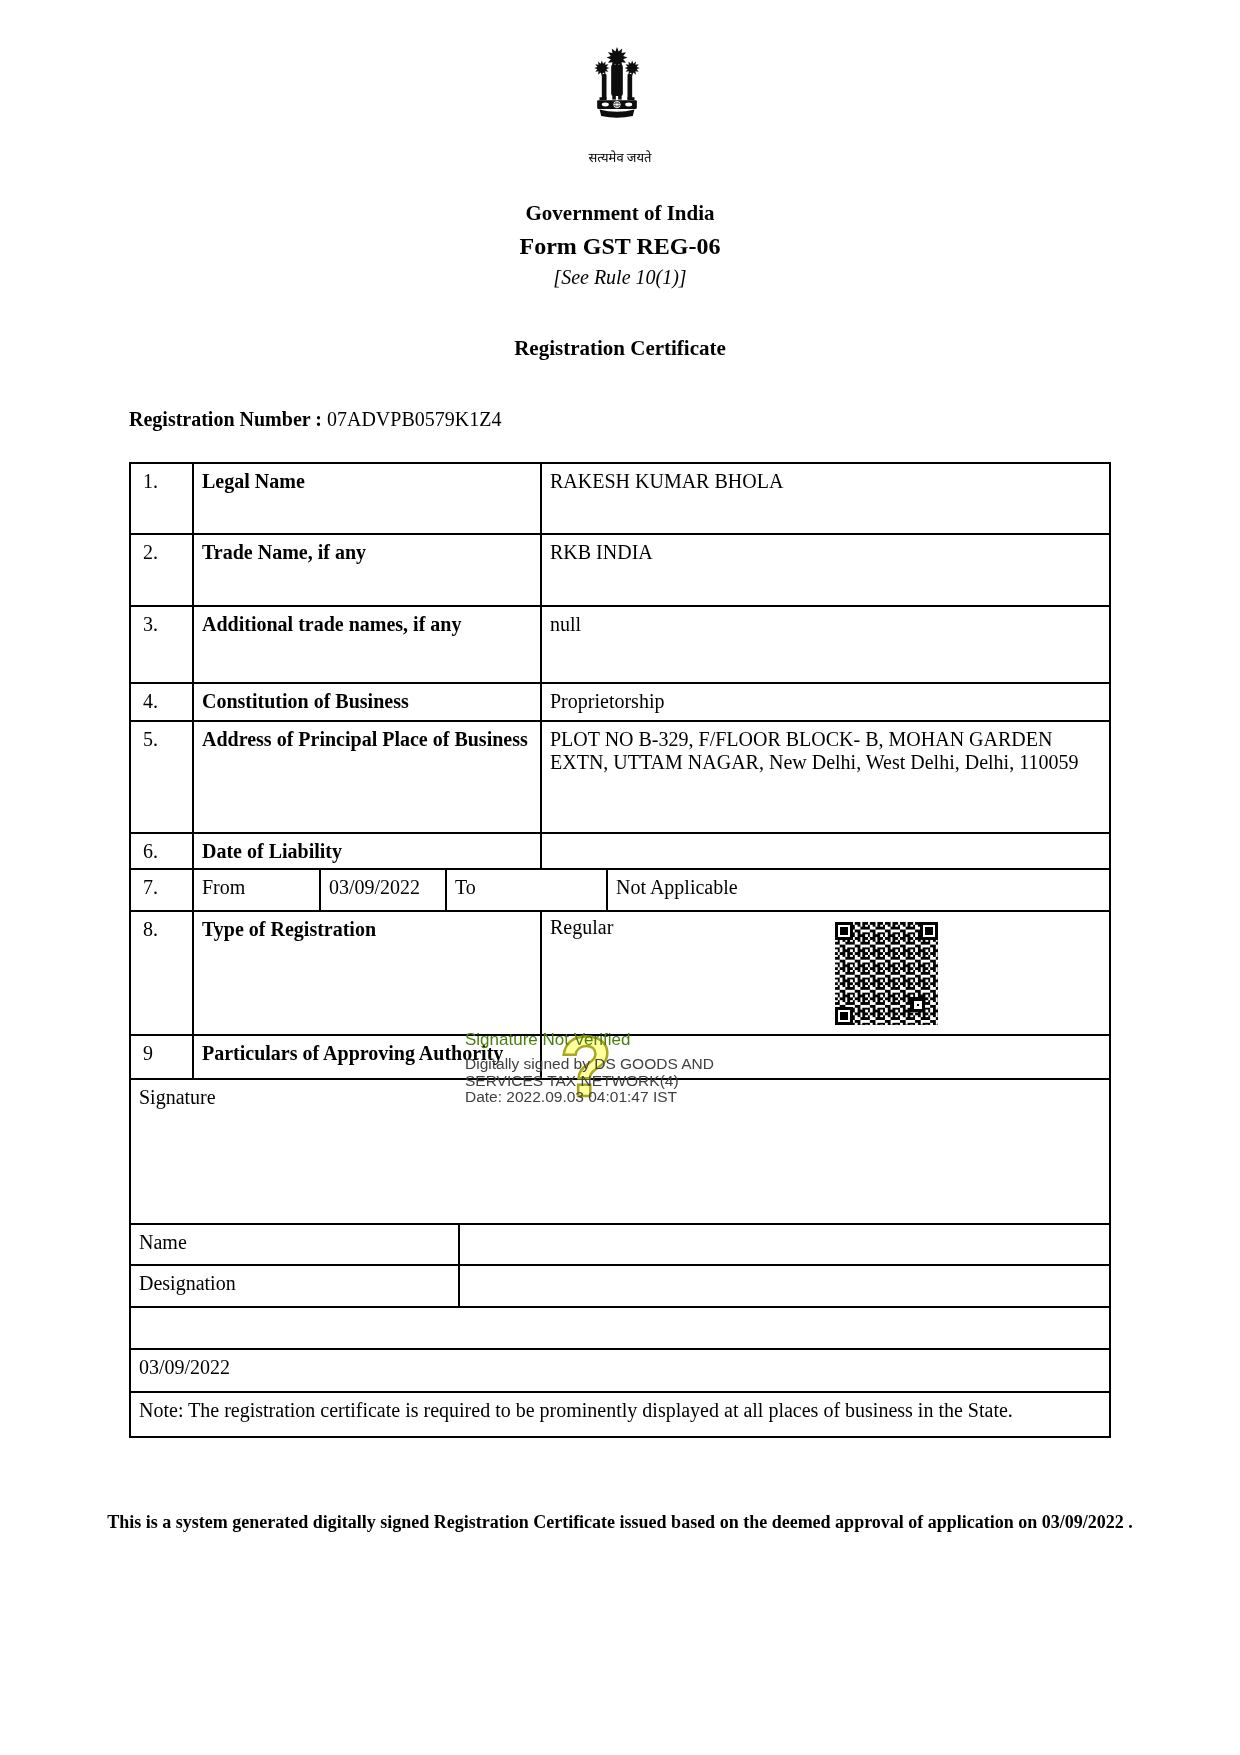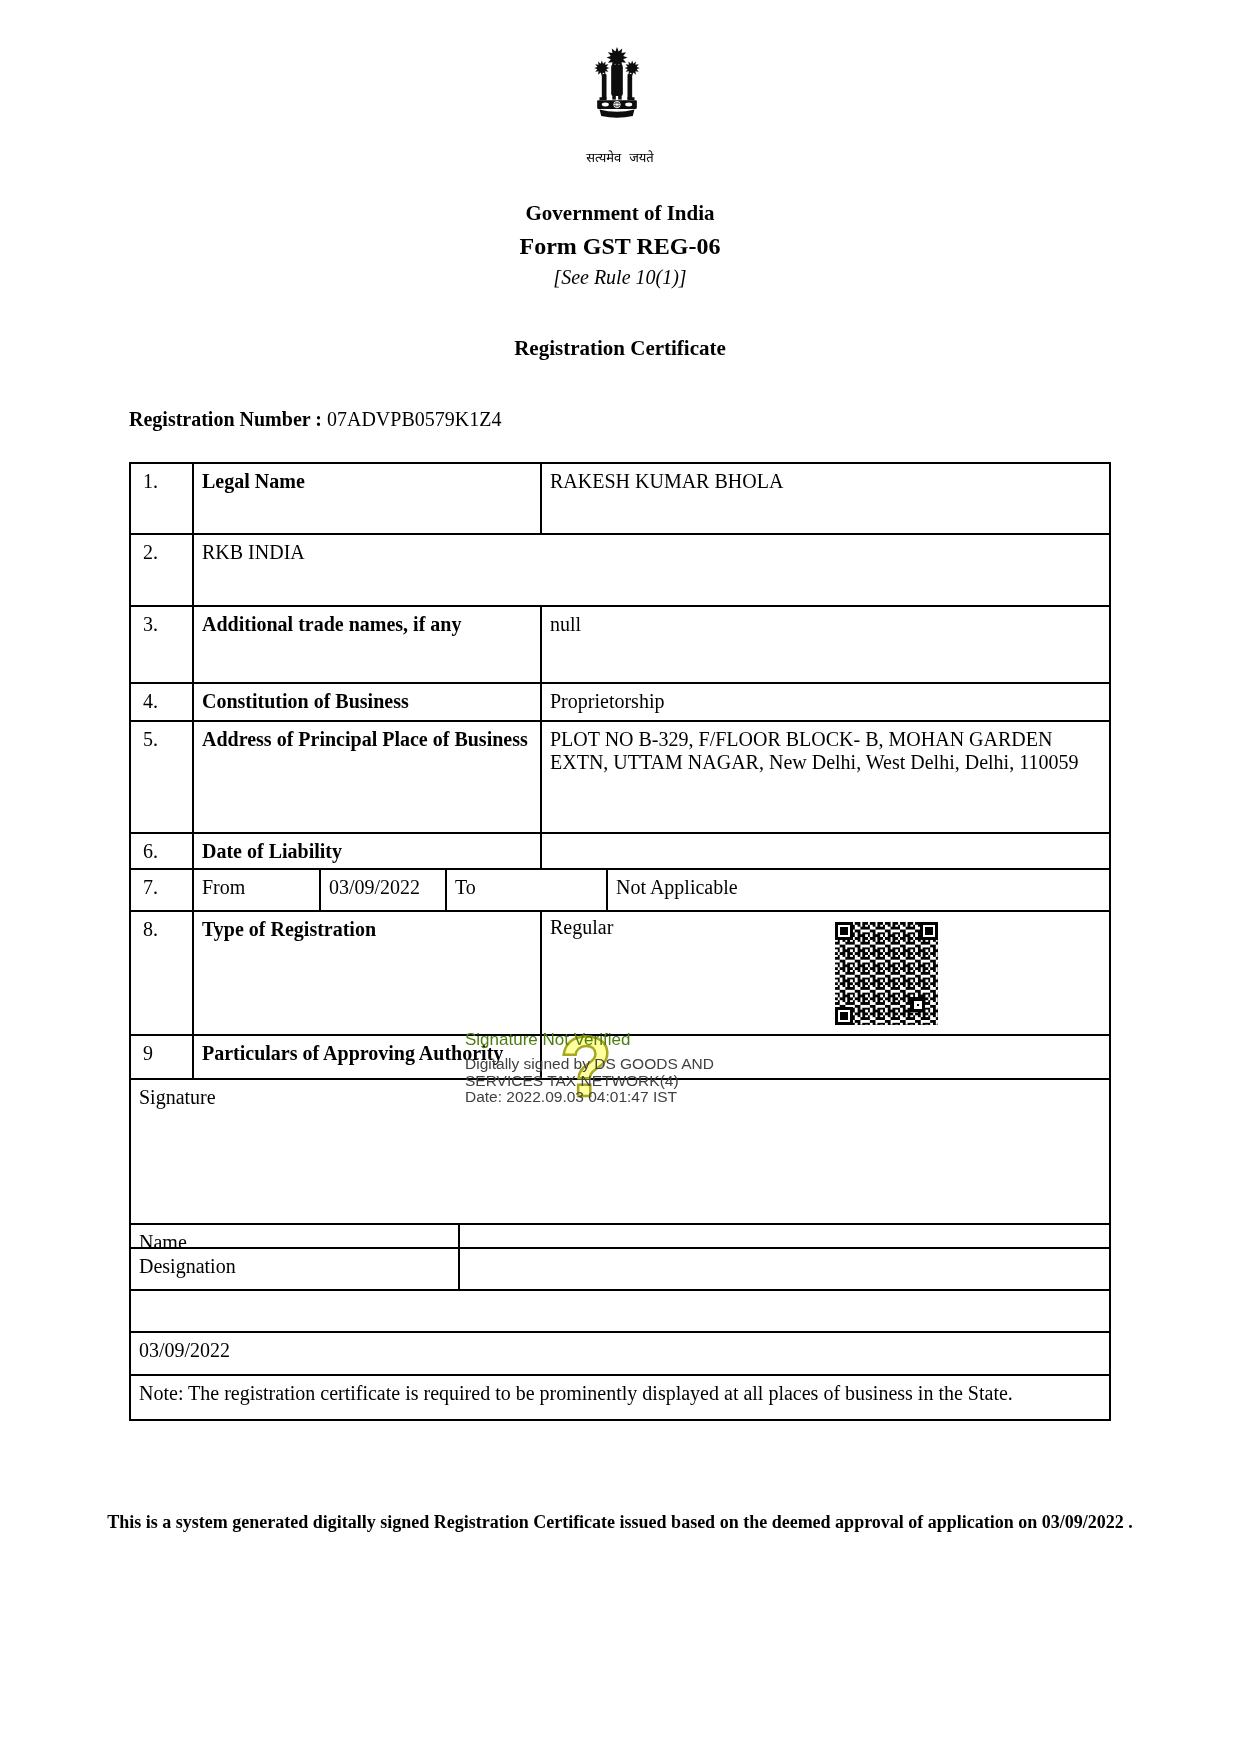--- a/index.html
+++ b/index.html
@@ -4,40 +4,40 @@
 <style>
   html,body{margin:0;padding:0;background:#fff;}
   .page{position:relative;width:1240px;height:1755px;background:#fff;
         font-family:"Liberation Serif",serif;color:#000;overflow:hidden;}
   .abs{position:absolute;}
   .ctr{left:0;width:1240px;text-align:center;}
   .b{font-weight:bold;}
 
   
   .emblem{left:582px;top:40px;}
-  .emblem-caption{top:148px;font-size:13px;font-family:Liberation Mono, monospace;}
+  .emblem-caption{top:148px;font-size:13px;font-family:Liberation Serif, serif;}
   .gov-title{top:201px;font-size:21px;font-weight:bold;}
   .form-title{top:233px;font-size:24px;font-weight:bold;}
   .rule-ref{top:266px;font-size:20px;font-style:italic;}
   .cert-title{top:336px;font-size:21px;font-weight:bold;}
   .reg-line{left:129px;top:408px;font-size:20px;}
 
   
   .gst-table{left:129px;top:462px;width:982px;border:2px solid #000;box-sizing:border-box;font-size:20px;}
   .trow{display:flex;border-bottom:2px solid #000;box-sizing:border-box;align-items:stretch;}
   .trow:last-child{border-bottom:none;}
   .cell{box-sizing:border-box;padding:6px 8px 0 8px;overflow:hidden;}
   .c-num{flex:0 0 63px;border-right:2px solid #000;padding-left:12px;}
   .c-label{flex:0 0 348px;border-right:2px solid #000;font-weight:bold;}
   .c-value{flex:1 1 auto;}
   .c-sub{border-right:2px solid #000;}
   .h-r1{height:71px;} .h-r2{height:72px;} .h-r3{height:77px;}
   .h-r4{height:38px;} .h-r5{height:112px;} .h-r6{height:36px;}
   .h-r7{height:42px;} .h-r8{height:124px;} .h-r9{height:44px;}
-  .h-sig{height:145px;} .h-name{height:24px;} .h-desig{height:42px;}
+  .h-sig{height:145px;} .h-name{height:41px;} .h-desig{height:42px;}
   .h-juris{height:42px;} .h-issue{height:43px;} .h-note{height:43px;}
   .w-from{flex:0 0 127px;} .w-fromval{flex:0 0 126px;} .w-to{flex:0 0 161px;} .w-toval{flex:1 1 auto;}
   .bl-left{flex:0 0 329px;border-right:2px solid #000;}
   .bl-right{flex:1 1 auto;}
   .full-cell{flex:1 1 auto;}
   .reg-type-val{padding-top:4px;}
 
   
   .qr{left:835px;top:922px;z-index:1;}
 
@@ -97,20 +97,21 @@
   <div class="abs gst-table">
 
     <div class="trow h-r1">
       <div class="cell c-num">1.</div>
       <div class="cell c-label">Legal Name</div>
       <div class="cell c-value">RAKESH KUMAR BHOLA</div>
     </div>
 
     <div class="trow h-r2">
       <div class="cell c-num">2.</div>
+      <div class="cell c-label">Trade Name, if any</div>
       <div class="cell c-value">RKB INDIA</div>
     </div>
 
     <div class="trow h-r3">
       <div class="cell c-num">3.</div>
       <div class="cell c-label">Additional trade names, if any</div>
       <div class="cell c-value">null</div>
     </div>
 
     <div class="trow h-r4">

